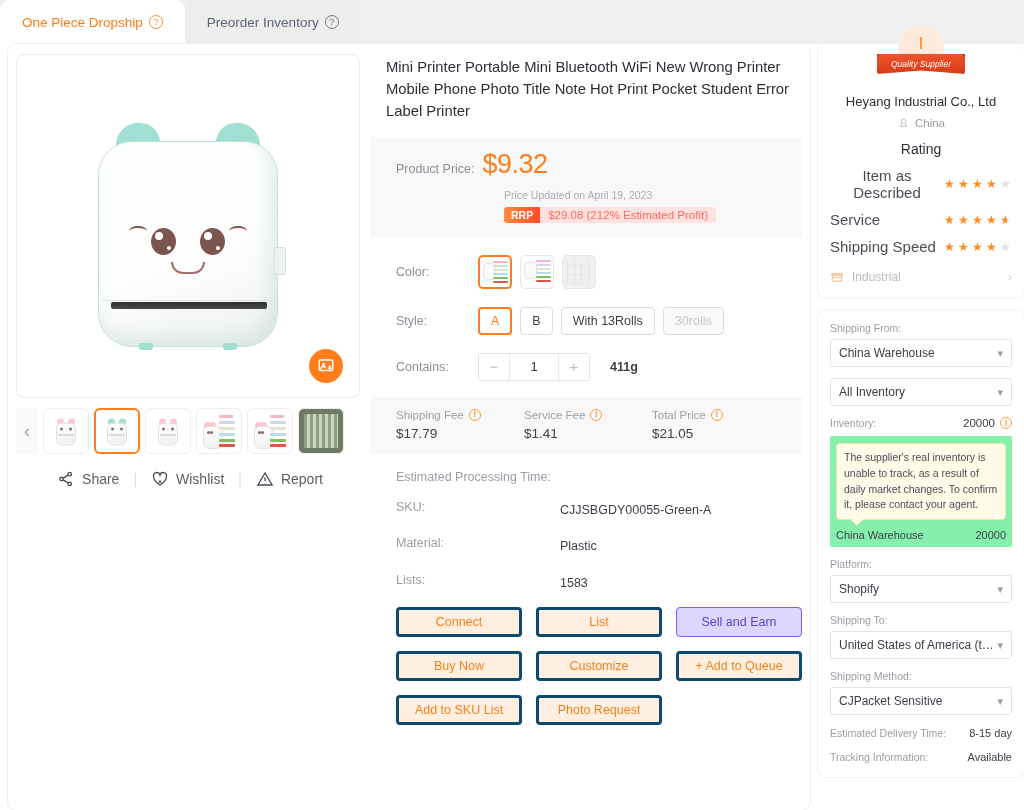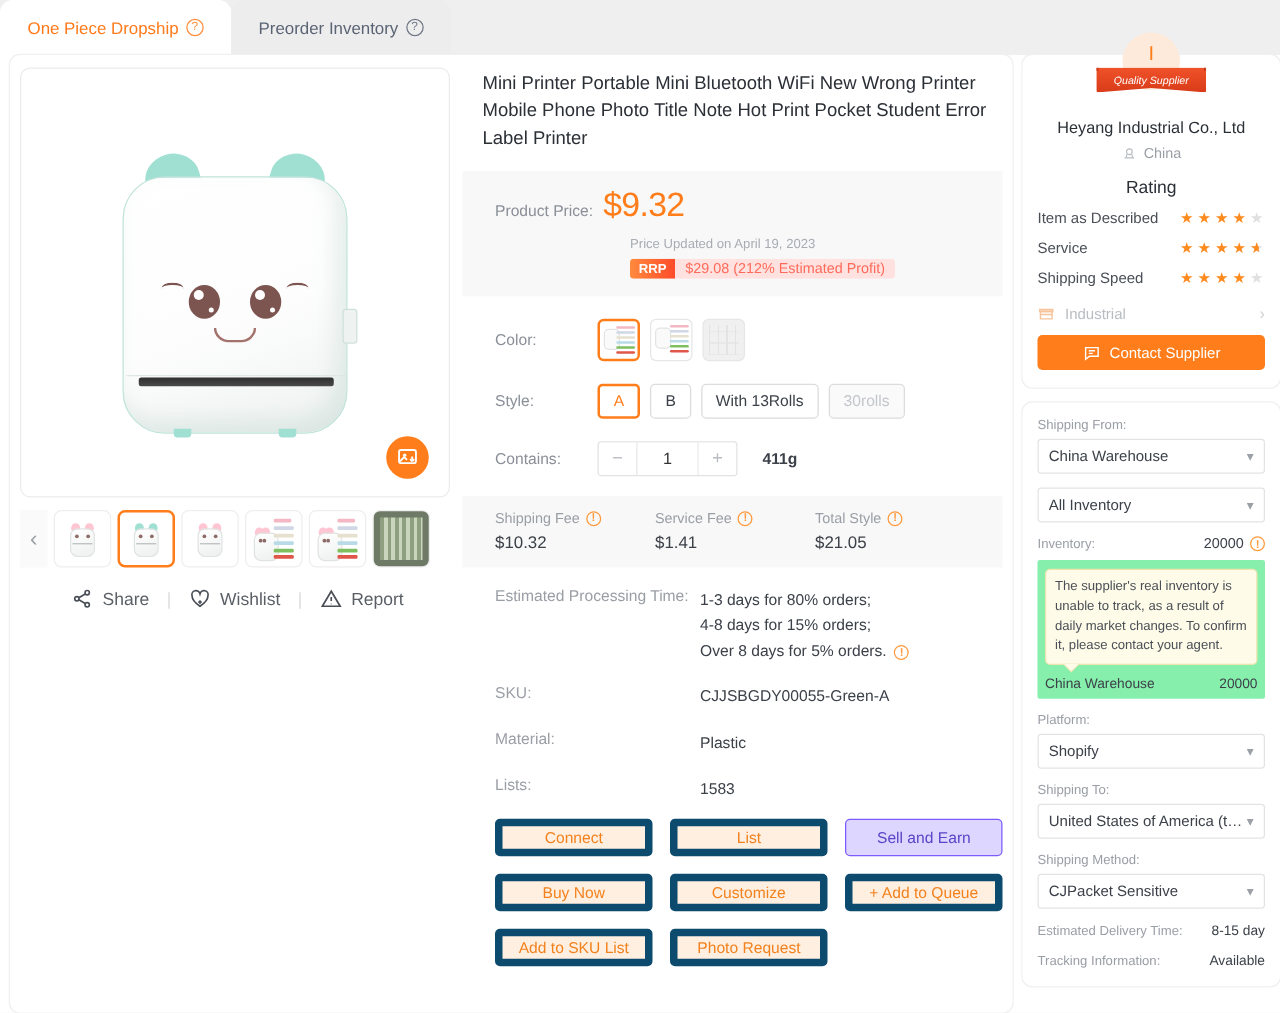--- a/index.html
+++ b/index.html
@@ -222,21 +222,21 @@
   .spec .v { color:#3c4149; line-height:1.65; }
 
   .btnrow { display:flex; gap:14px; margin-top:14px; padding-left:26px; }
   .abtn {
     width:130px; height:30px; border-radius:4px;
     display:flex; align-items:center; justify-content:center;
     font-size:12.5px; cursor:pointer;
     background:#ffe2c4; border:1px solid #f3a34b; color:#f2821e;
   }
   .abtn.purple { background:#ddd6ff; border:1px solid #7c5cff; color:#5b44c7; }
-  .abtn.ghost { background:#ffefe0; border:6px solid #0c4a6e; color:#f2821e; }
+  .abtn.ghost { background:#ffefe0; border:3px solid #0c4a6e; color:#f2821e; }
   .abtn.none { visibility:hidden; }
 
   
   .right { position:absolute; left:818px; top:0px; width:206px; }
   .rcard {
     background:#fff; border-radius:8px; box-shadow:0 0 0 1px #f0f0f0;
     padding:10px 12px 14px 12px; position:relative;
   }
   .rcard + .rcard { margin-top:12px; }
 
@@ -261,21 +261,21 @@
     content:""; position:absolute; top:-6px; width:11px; height:9px;
     background:#c93a17;
   }
   .ribbon::before{ left:-9px; clip-path:polygon(0 0,100% 30%,100% 100%,0 70%);}
   .ribbon::after{ right:-9px; clip-path:polygon(100% 0,0 30%,0 100%,100% 70%);}
 
   .supplier-name { margin-top:40px; text-align:center; font-size:13px; color:#2b2f36; }
   .supplier-loc { margin-top:7px; text-align:center; font-size:11.5px; color:#9a9ea5; display:flex; align-items:center; justify-content:center; gap:5px;}
   .rating-h { margin-top:12px; text-align:center; font-size:14px; color:#2b2f36; }
   .rrow { display:flex; align-items:center; justify-content:space-between; margin-top:10px; }
-  .rrow .k { font-size:12px; color:#4a4f57;text-align:center; }
+  .rrow .k { font-size:15px; color:#4a4f57;text-align:center; }
   .stars { display:flex; gap:2px; }
   .st { width:12px; height:12px; position:relative; color:#ff8a1e; font-size:12px; line-height:12px; }
   .st.empty { color:#e0e0e0; }
   .st.half { color:#e0e0e0; }
   .st.half::after { content:"★"; position:absolute; left:0; top:0; color:#ff8a1e; width:55%; overflow:hidden; }
 
   .industrial {
     display:flex; align-items:center; gap:8px; margin-top:14px;
     font-size:12px; color:#b9bdc2; cursor:pointer;
   }
@@ -546,43 +546,40 @@
           <span class="weight">411g</span>
         </div>
       </div>
 
       <div class="feebar">
         <div class="fee">
           <div class="k">
               <span>Shipping Fee</span>
               <span class="info-i">!</span>
             </div>
-          <div class="v">$10.32</div>
+          <div class="v">$17.79</div>
         </div>
         <div class="fee">
           <div class="k">
               <span>Service Fee</span>
               <span class="info-i">!</span>
             </div>
           <div class="v">$1.41</div>
         </div>
         <div class="fee">
           <div class="k">
-              <span>Total Style</span>
+              <span>Total Price</span>
               <span class="info-i">!</span>
             </div>
           <div class="v">$21.05</div>
         </div>
       </div>
 
       <div class="spec">
         <div class="k">Estimated Processing Time:</div>
-        <div class="v" style="white-space:pre-line"><span>1-3 days for 80% orders;
-4-8 days for 15% orders;
-Over 8 days for 5% orders.</span><span class="info-i" style="margin-left:6px">!</span></div>
       </div>
       <div class="spec">
         <div class="k">SKU:</div>
         <div class="v">CJJSBGDY00055-Green-A</div>
       </div>
       <div class="spec">
         <div class="k">Material:</div>
         <div class="v">Plastic</div>
       </div>
       <div class="spec">
@@ -664,27 +661,20 @@
       <div class="industrial">
         <svg width="14" height="14" viewBox="0 0 24 24" fill="none" stroke="#f7c39a" stroke-width="1.9">
           <path d="M4 9h16v10H4z"></path>
             <path d="M3 6h18v3H3z" fill="#fbd9bb" stroke="#f7c39a"></path>
             <path d="M4 13h16"></path>
         </svg>
         <span>Industrial</span>
         <span class="chev">›</span>
       </div>
 
-      <div class="contact-btn">
-        <svg width="15" height="15" viewBox="0 0 24 24" fill="none" stroke="#fff" stroke-width="1.8">
-          <path d="M4 5h16v11H9l-5 4V5z"></path>
-            <path d="M8 9h8M8 12.3h5"></path>
-        </svg>
-        <span>Contact Supplier</span>
-      </div>
     </div>
 
     <div class="rcard">
       <div class="fgroup">
         <div class="flabel">Shipping From:</div>
         <div class="fsel">
           <span class="cap">China Warehouse</span>
           <span class="chev">▾</span>
         </div>
       </div>

